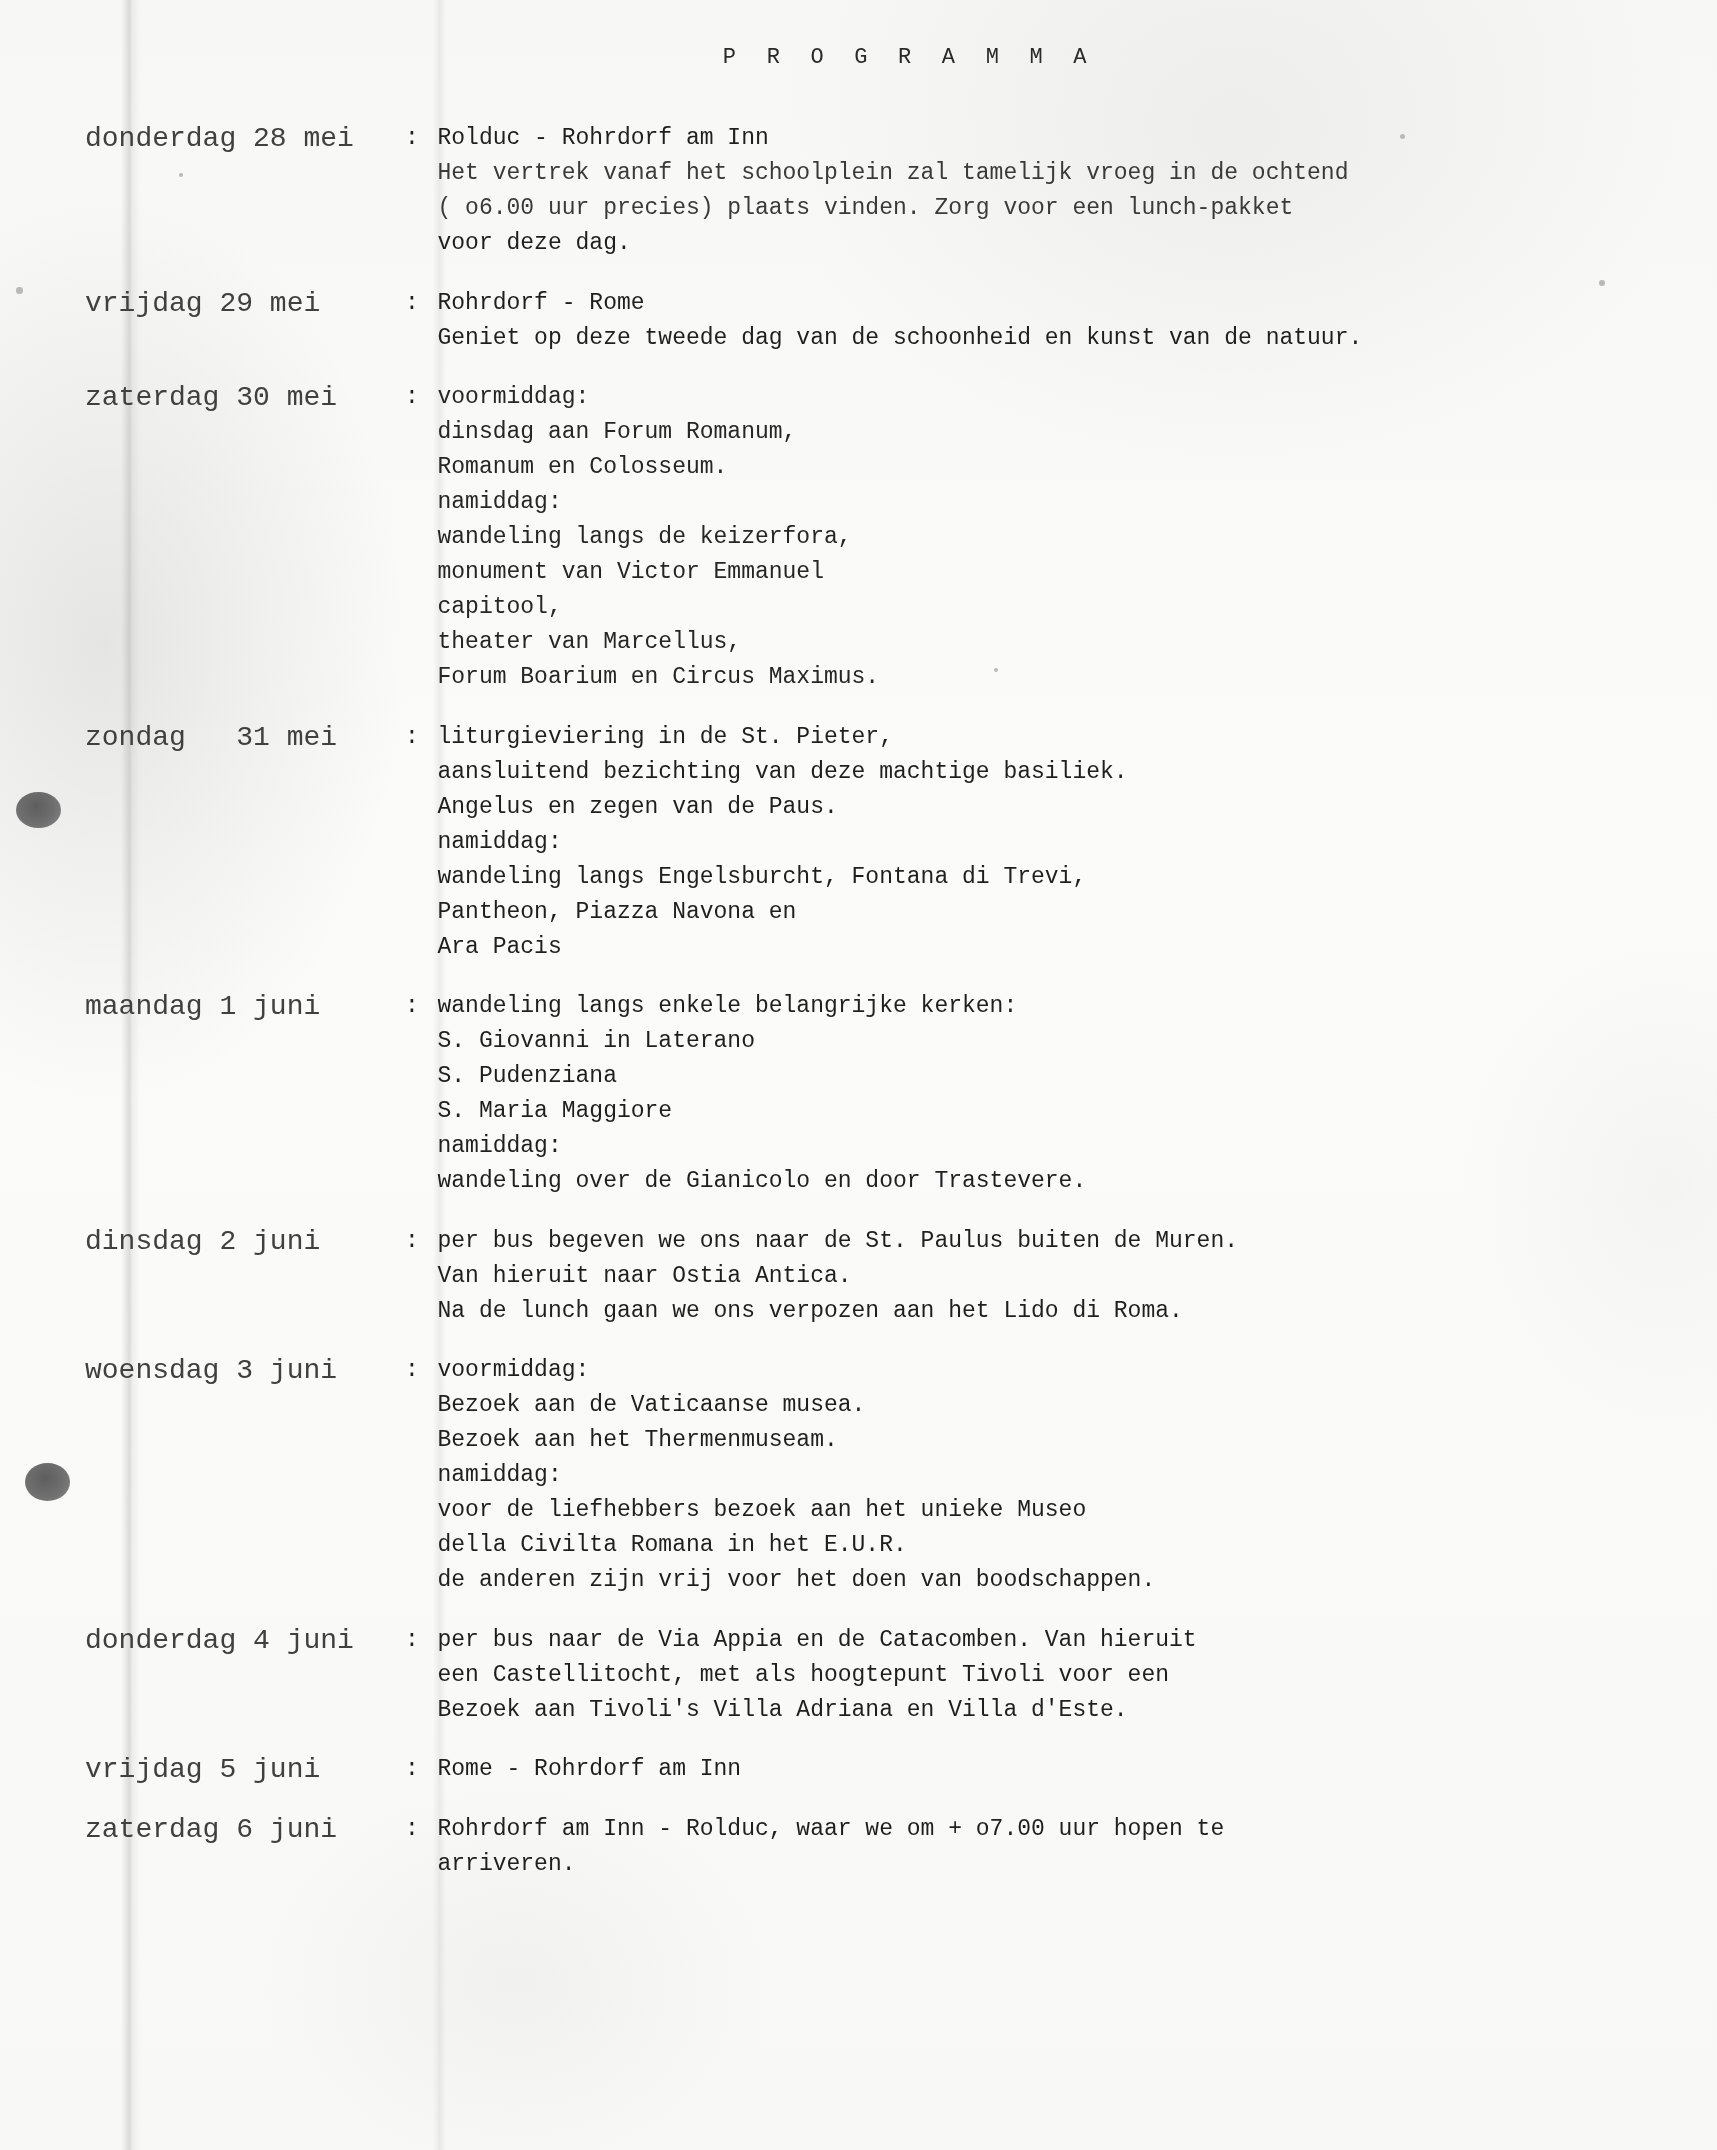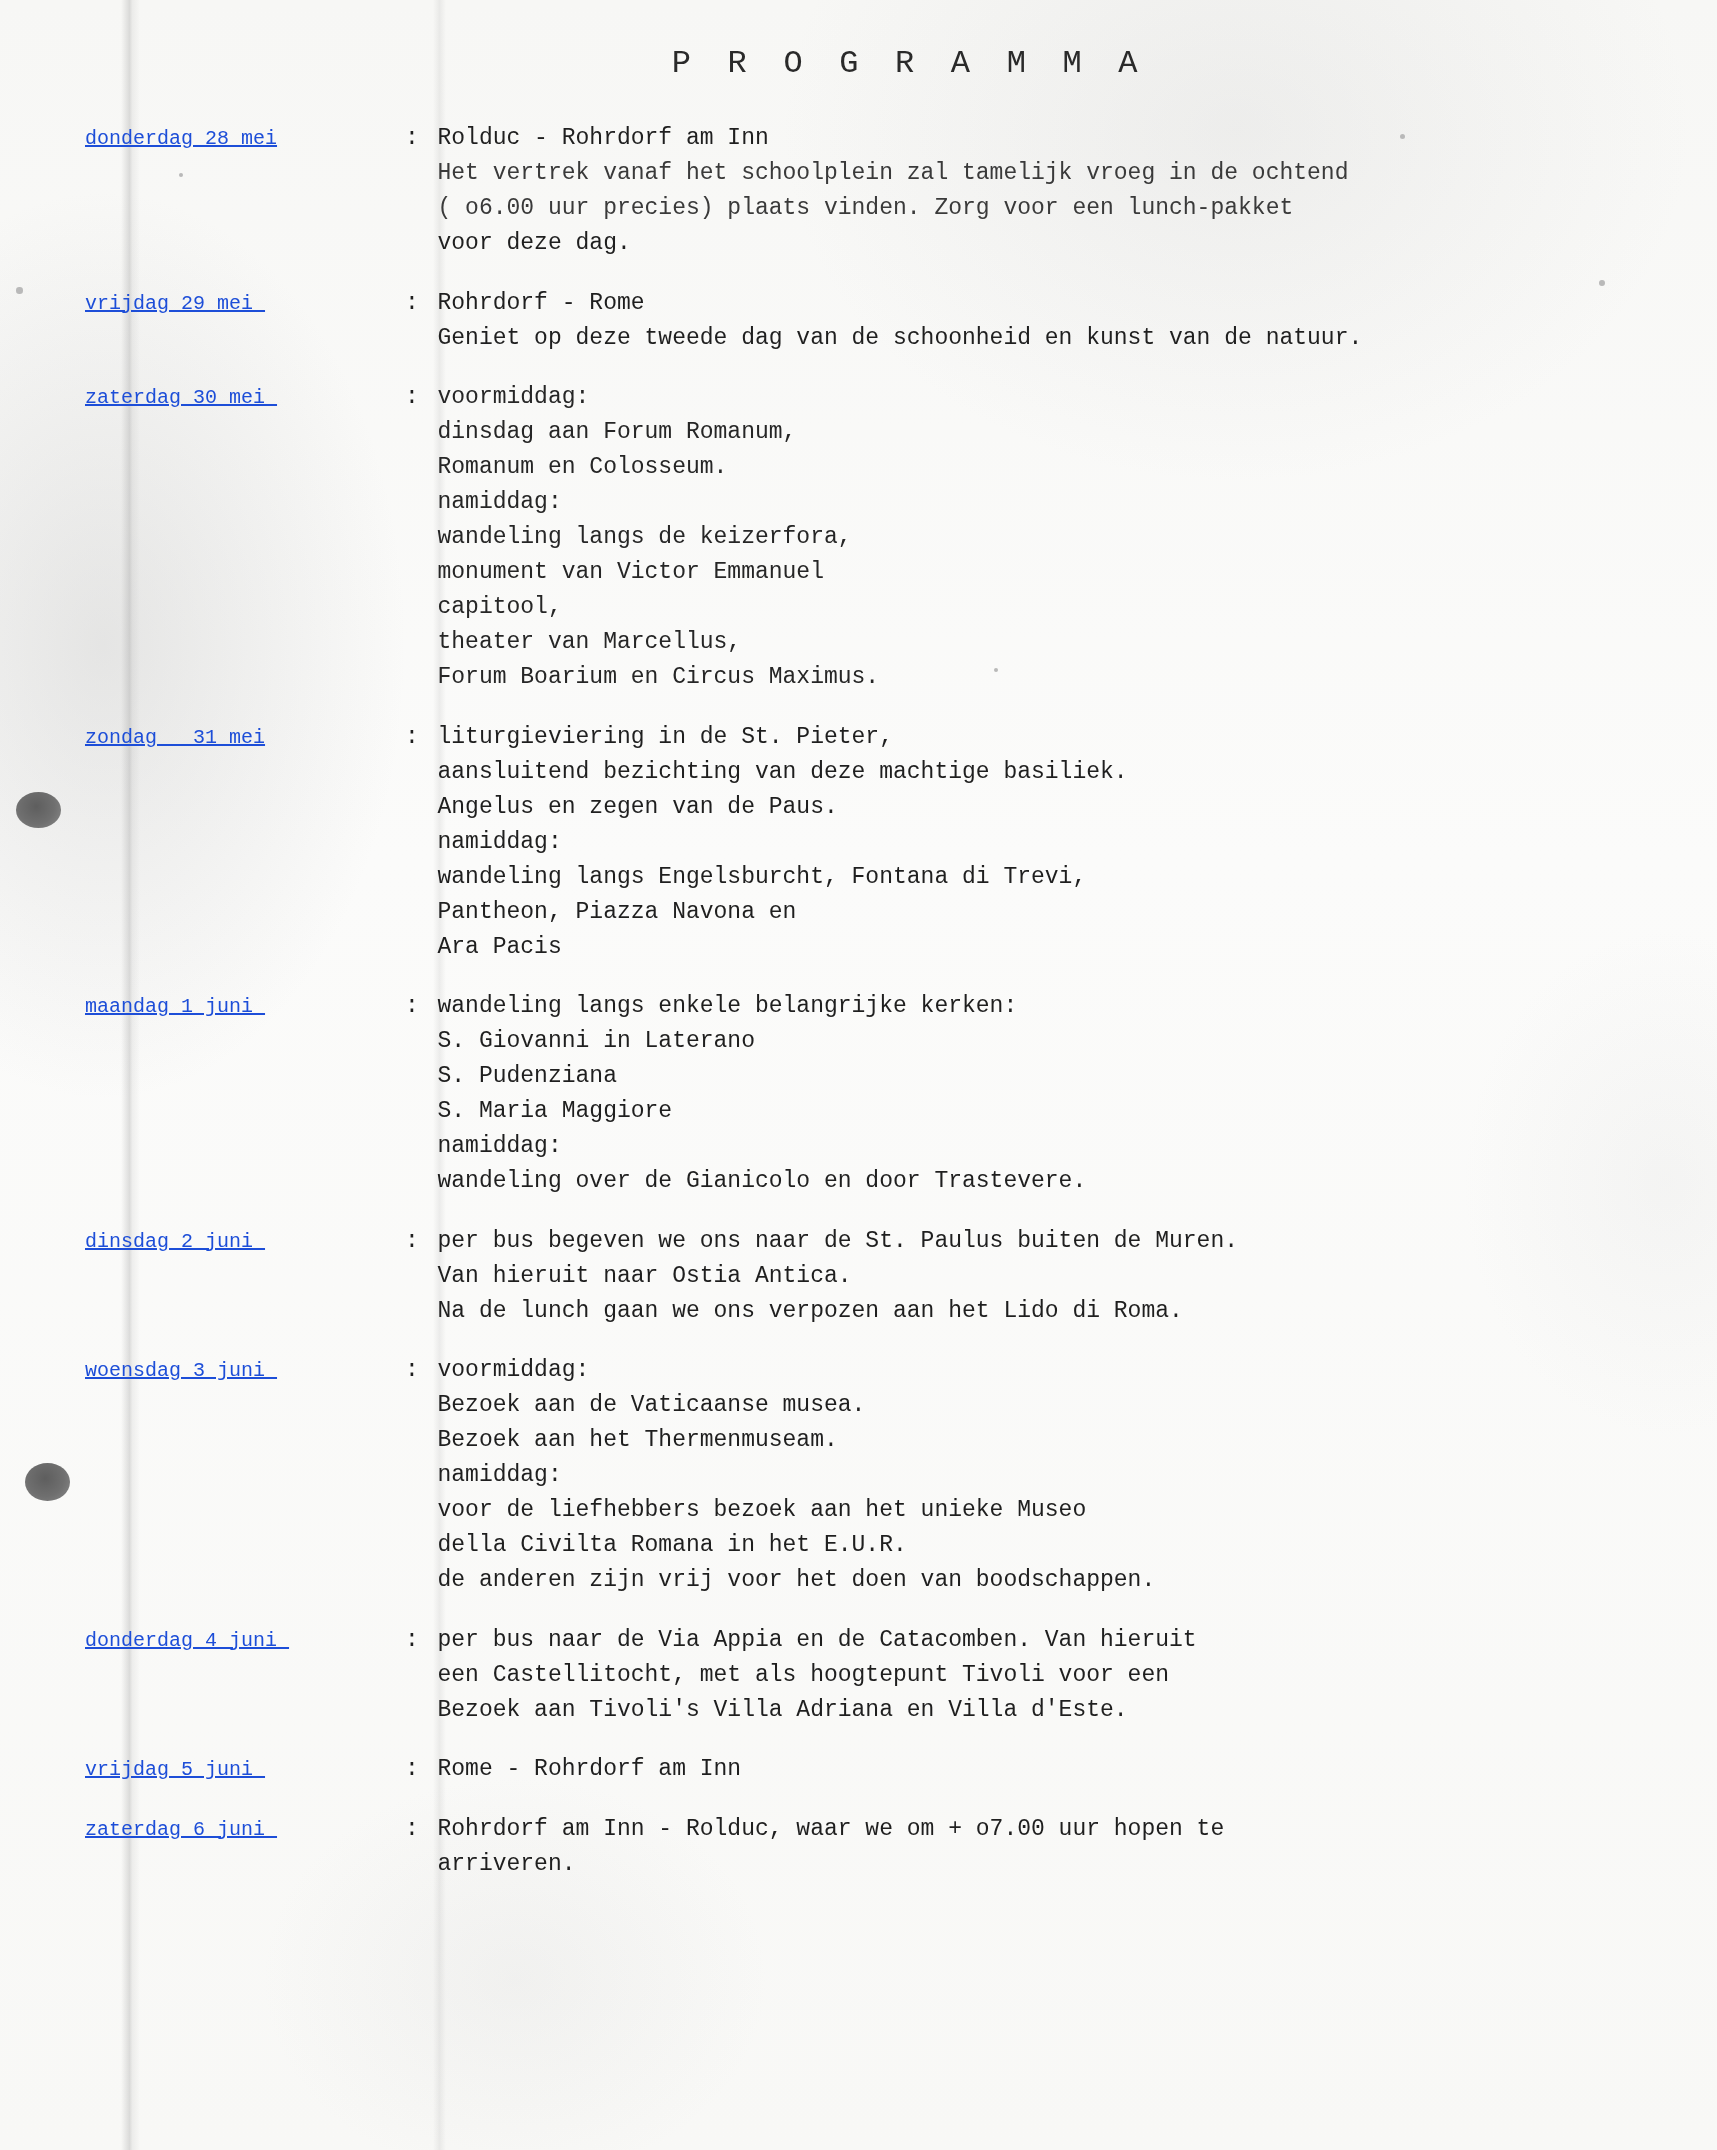--- a/index.html
+++ b/index.html
@@ -64,21 +64,21 @@
     position: absolute;
     left: 0; top: 0; right: 0; bottom: 0;
   }
 
   .doc-title {
     position: absolute;
     left: 0;
     top: 45px;
     width: 1717px;
     text-align: center;
-    font-size: 32px;
+    font-size: 22px;
     letter-spacing: 8.7px;
     color: #2a2a2a;
     padding-left: 101px;
     box-sizing: border-box;
   }
 
   .entries {
     position: absolute;
     left: 85px;
     top: 121px;
@@ -87,25 +87,24 @@
 
   .entry {
     display: flex;
     align-items: flex-start;
     margin-bottom: 24.5px;
   }
 
   .entry-date {
     width: 320px;
     flex: 0 0 320px;
-    font-size: 20px;
+    font-size: 28px;
     line-height: 35px;
-    color: #1d4ed8;
+    color: #404040;
     white-space: pre;
-    text-decoration: underline;
   }
 
   .entry-colon {
     width: 24.5px;
     flex: 0 0 24.5px;
     font-size: 23px;
     line-height: 35px;
     color: #1f1f1f;
   }
 

